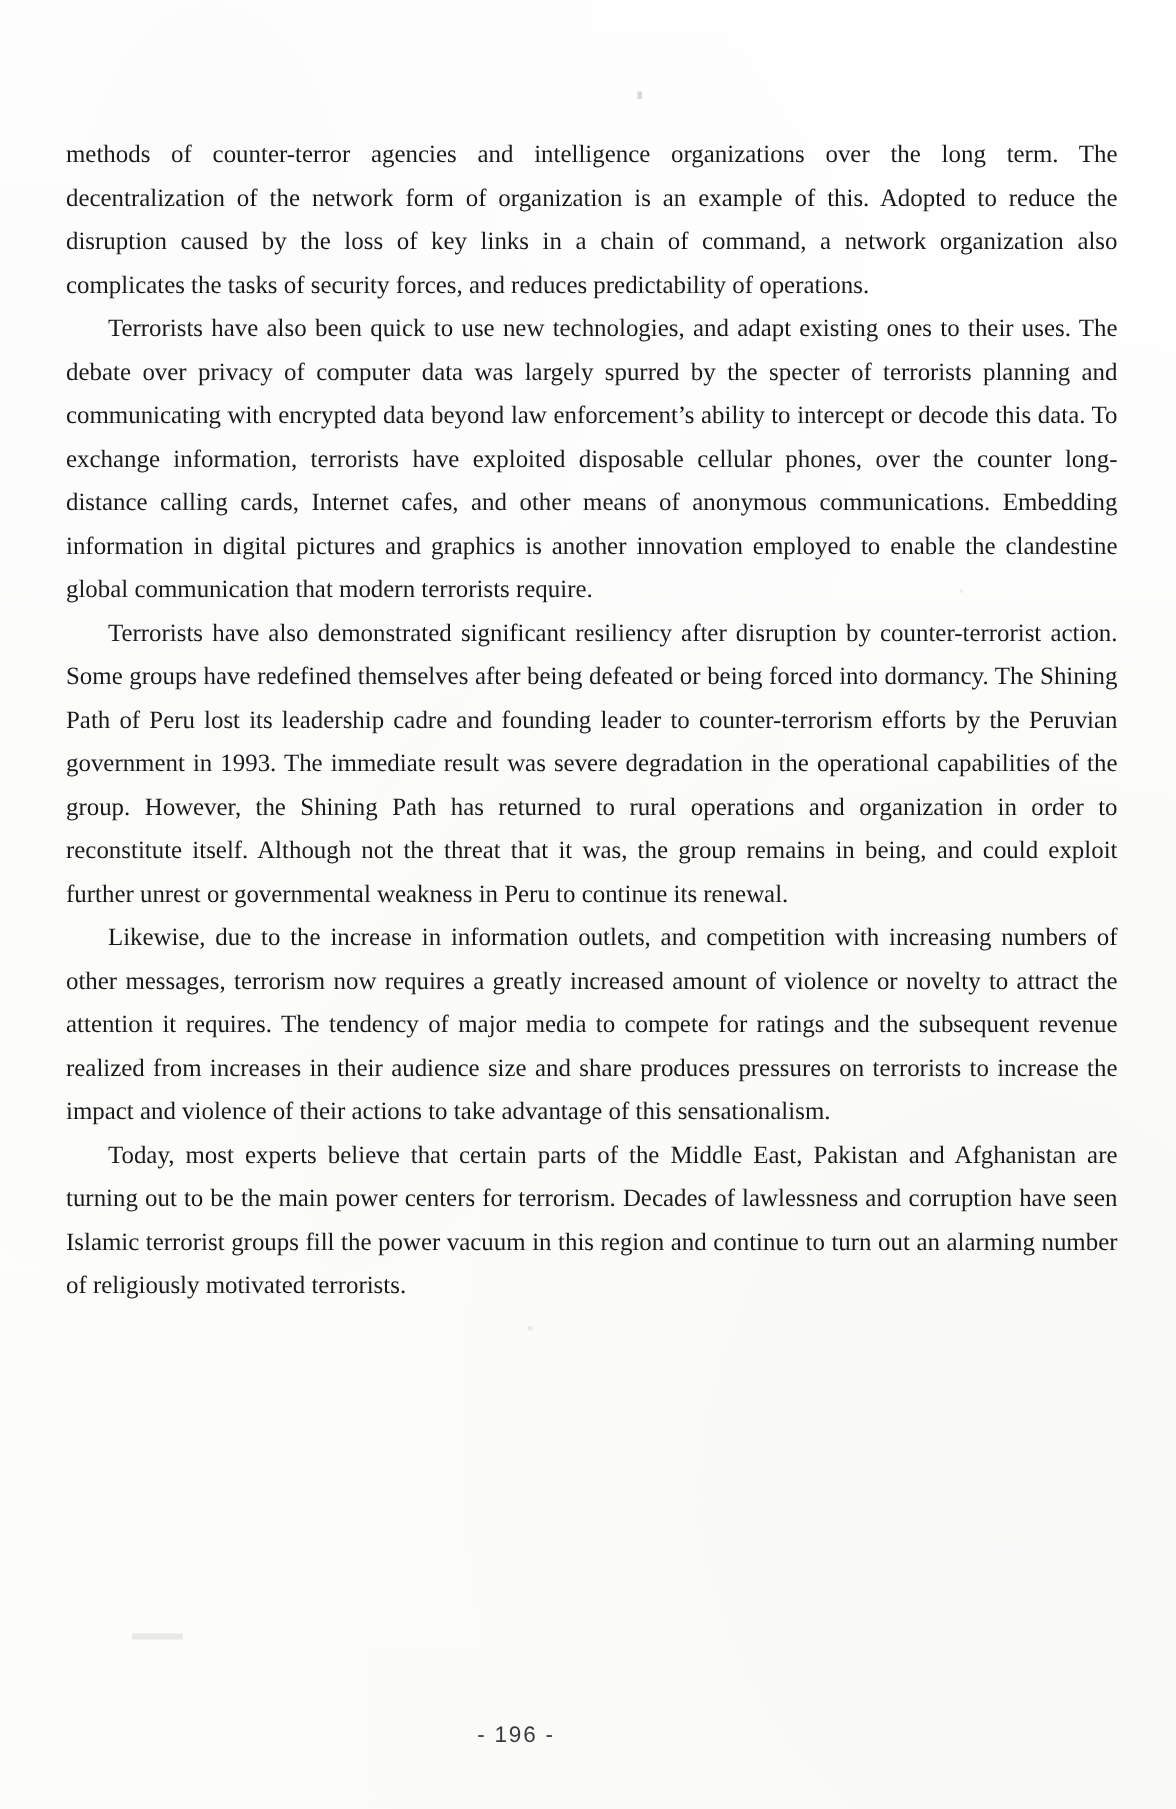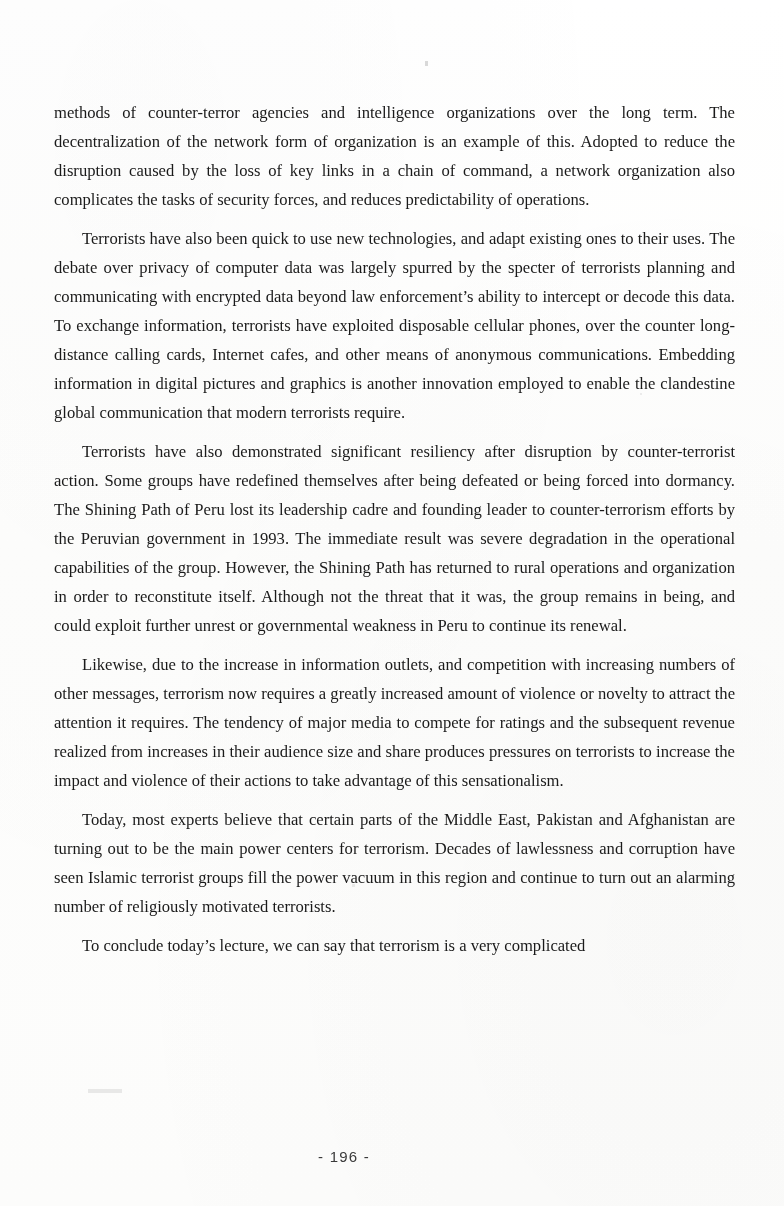--- a/index.html
+++ b/index.html
@@ -48,21 +48,21 @@
     font-family: "Liberation Serif", "DejaVu Serif", serif;
     font-size: 16.6px;
     line-height: 29px;
     color: #1a1a1a;
     text-align: justify;
     text-justify: inter-word;
     z-index: 2;
   }
 
   .body-text p {
-    margin: 10px;
+    margin: 0;
     text-indent: 28px;
     text-align: justify;
   }
 
   
   .body-text p.continuation {
     text-indent: 0;
   }
 
   .page-footer {
@@ -87,18 +87,17 @@
   <div class="speck speck-b"></div>
   <div class="speck speck-c"></div>
   <div class="speck speck-d"></div>
 
   <div class="body-text">
     <p class="continuation">methods of counter-terror agencies and intelligence organizations over the long term. The decentralization of the network form of organization is an example of this. Adopted to reduce the disruption caused by the loss of key links in a chain of command, a network organization also complicates the tasks of security forces, and reduces predictability of operations.</p>
     <p>Terrorists have also been quick to use new technologies, and adapt existing ones to their uses. The debate over privacy of computer data was largely spurred by the specter of terrorists planning and communicating with encrypted data beyond law enforcement’s ability to intercept or decode this data. To exchange information, terrorists have exploited disposable cellular phones, over the counter long-distance calling cards, Internet cafes, and other means of anonymous communications. Embedding information in digital pictures and graphics is another innovation employed to enable the clandestine global communication that modern terrorists require.</p>
     <p>Terrorists have also demonstrated significant resiliency after disruption by counter-terrorist action. Some groups have redefined themselves after being defeated or being forced into dormancy. The Shining Path of Peru lost its leadership cadre and founding leader to counter-terrorism efforts by the Peruvian government in 1993. The immediate result was severe degradation in the operational capabilities of the group. However, the Shining Path has returned to rural operations and organization in order to reconstitute itself. Although not the threat that it was, the group remains in being, and could exploit further unrest or governmental weakness in Peru to continue its renewal.</p>
     <p>Likewise, due to the increase in information outlets, and competition with increasing numbers of other messages, terrorism now requires a greatly increased amount of violence or novelty to attract the attention it requires. The tendency of major media to compete for ratings and the subsequent revenue realized from increases in their audience size and share produces pressures on terrorists to increase the impact and violence of their actions to take advantage of this sensationalism.</p>
     <p>Today, most experts believe that certain parts of the Middle East, Pakistan and Afghanistan are turning out to be the main power centers for terrorism. Decades of lawlessness and corruption have seen Islamic terrorist groups fill the power vacuum in this region and continue to turn out an alarming number of religiously motivated terrorists.</p>
-    <p>To conclude today’s lecture, we can say that terrorism is a very complicated</p>
   </div>
 
   <div class="page-footer">- 196 -</div>
 
 </div>
 
 </body></html>

